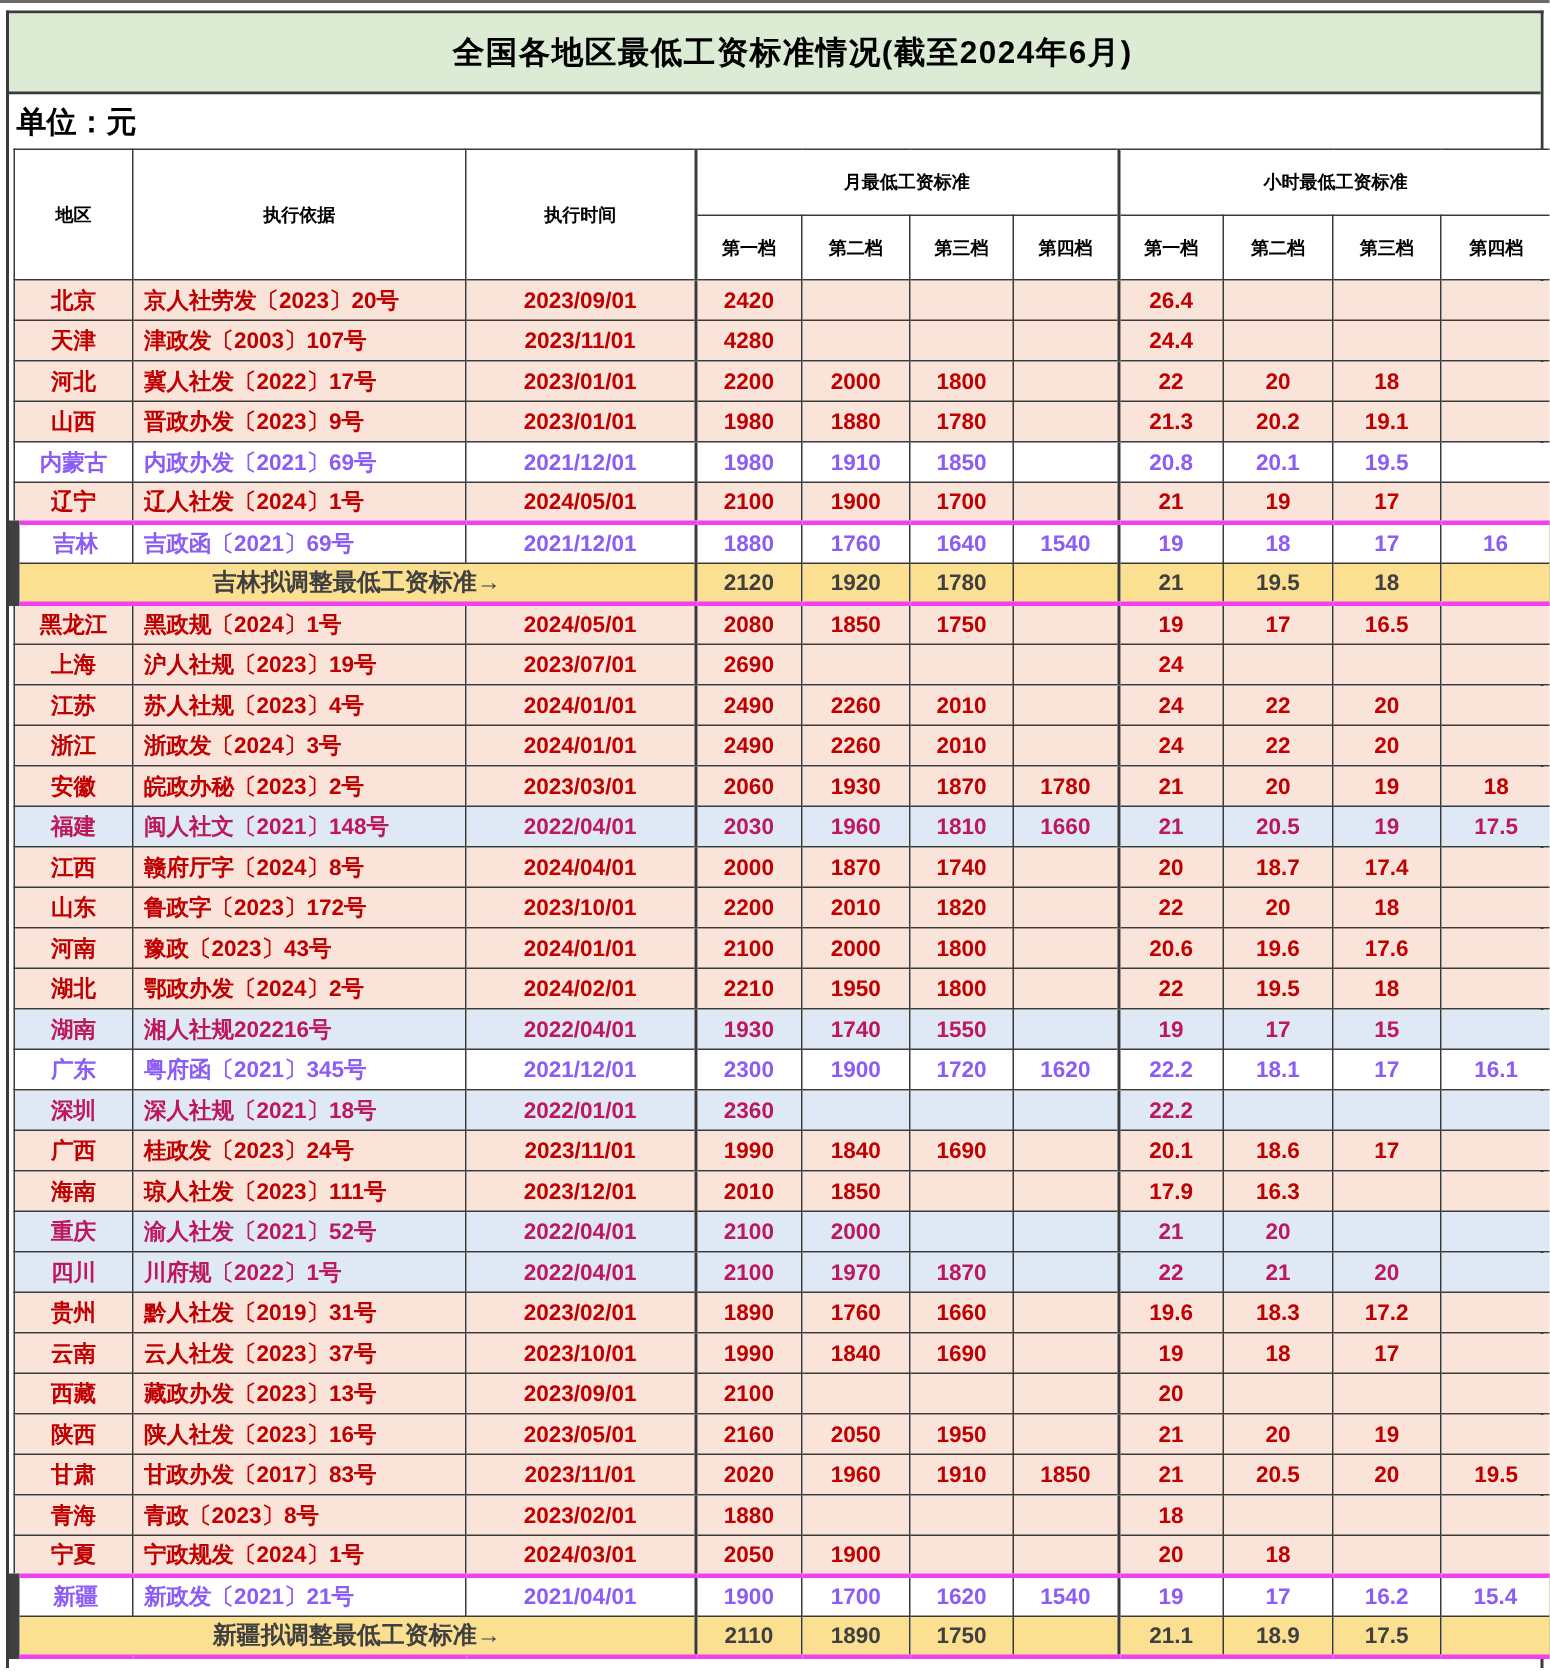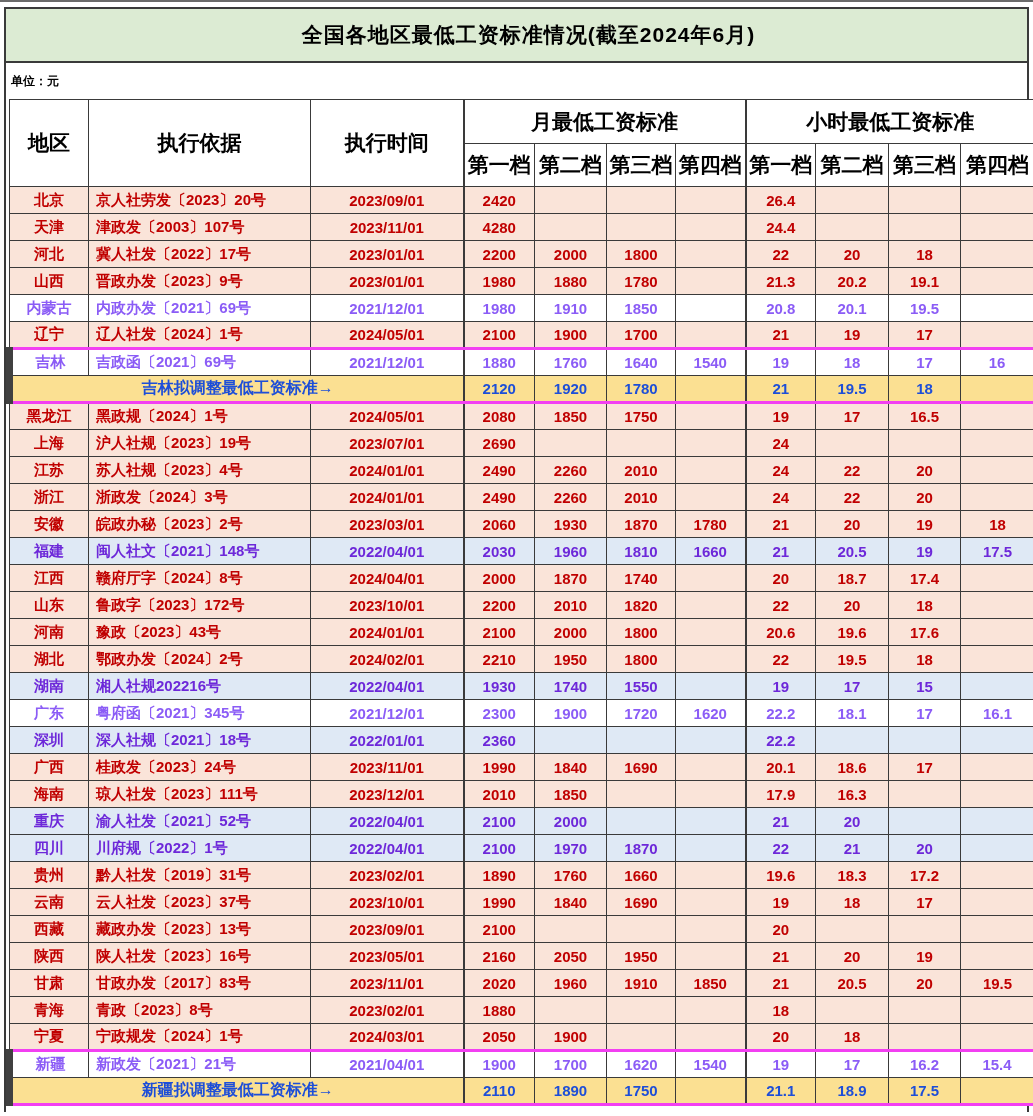--- a/index.html
+++ b/index.html
@@ -23,45 +23,45 @@
     height: 54px;
     background: #dcebd3;
     border-bottom: 2px solid #3a3a3a;
     display: flex; align-items: center; justify-content: center;
     font-size: 21px; letter-spacing: 1px; color: #000; padding-left: 24px;
   }
   .unit-row {
     height: 36px;
     display: flex; align-items: center;
     padding-left: 5px;
-    font-size: 12px; color: #000;
+    font-size: 20px; color: #000;
     background: #fff;
   }
   table {
     width: 1021px;
     border-collapse: collapse;
     table-layout: fixed;
   }
   th, td {
     border: 1px solid #3a3a3a;
     text-align: center;
     font-weight: 700;
     overflow: hidden;
     white-space: nowrap;
   }
-  thead th { background: #fff; color: #000; font-size: 21px; }
+  thead th { background: #fff; color: #000; font-size: 12px; }
   thead tr.h1 th { height: 44px; }
   thead tr.h2 th { height: 43px; }
   tbody td { height: 27px; font-size: 15px; }
   td.basis { text-align: left; padding-left: 7px; }
   td.sep, th.sep { border-left: 2px solid #3a3a3a; }
   tr.pink  td { background: #fae4d9; color: #c00000; }
   tr.white td { background: #ffffff; color: #8b5cf6; }
-  tr.blue  td { background: #dfe9f5; color: #6d28d9; }
-  tr.yellow td { background: #fbe092; color: #1d4ed8; }
+  tr.blue  td { background: #dfe9f5; color: #be185d; }
+  tr.yellow td { background: #fbe092; color: #404040; }
   td.proposal-label { font-size: 16px; }
   tr.frame-top td { border-top: 3px solid #f23ff2; }
   tr.frame-bottom td { border-bottom: 3px solid #f23ff2; }
   tr.frame-top td:first-child, tr.frame-bottom td:first-child { border-left: 7px solid #404040; }
   tr.frame-top td:last-child,  tr.frame-bottom td:last-child  { border-right: 3px solid #4d7c0f; }
 </style>
 </head>
 <body>
 
 <div class="wrap">

